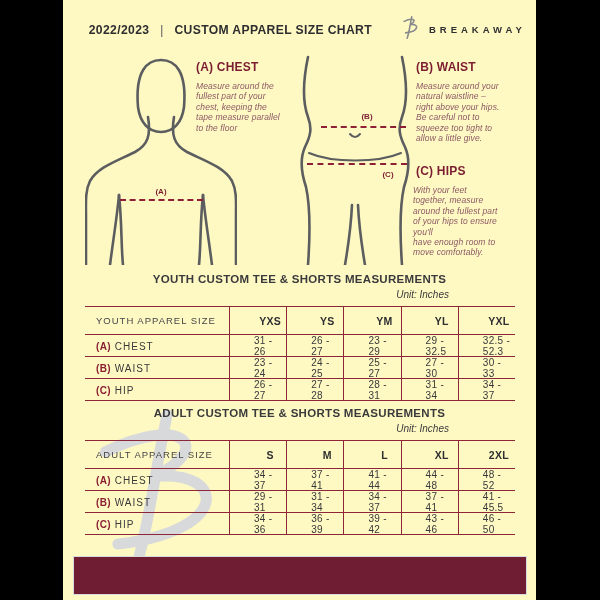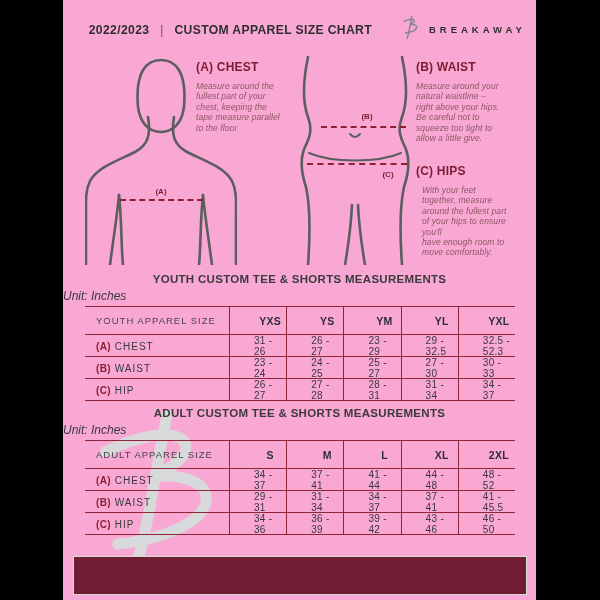--- a/index.html
+++ b/index.html
@@ -1,20 +1,20 @@
 <!DOCTYPE html>
 <html><head>
 <meta charset="utf-8">
 <style>
   html,body{margin:0;padding:0;background:#000;}
   body{width:600px;height:600px;position:relative;overflow:hidden;
        font-family:"Liberation Sans","DejaVu Sans",sans-serif;}
   .canvas{position:absolute;inset:0;background:#000;}
   .page{position:absolute;left:63px;top:0;width:473px;height:600px;
-        background:#f9a8d4;overflow:hidden;}
+        background:#fef9c3;overflow:hidden;}
   
   .header{position:absolute;left:0;top:16px;width:473px;height:26px;
           display:flex;align-items:center;justify-content:center;gap:13px;}
   .hdr-left{display:flex;align-items:center;gap:10px;
             font-weight:bold;font-size:13.5px;color:#2e2e30;letter-spacing:.4px;
             transform:scaleX(.9);transform-origin:center;}
   .hdr-div{font-weight:normal;color:#55555a;font-size:13px;padding:0 2px;}
   .brand-wrap{display:flex;align-items:center;gap:8px;}
   .brand{font-weight:bold;font-size:9.5px;letter-spacing:4px;color:#2e2e30;}
   
@@ -22,22 +22,22 @@
   .g-body{position:absolute;font-size:8.5px;line-height:10.4px;color:#8c5763;
           font-style:italic;white-space:pre-line;letter-spacing:.1px;}
   
   .dash{position:absolute;border-top:2px dashed #8e2035;height:0;}
   .marker{position:absolute;width:22px;text-align:center;
           font-size:8px;font-weight:bold;color:#7c1c31;}
   .fig{position:absolute;}
   
   .tbl-title{position:absolute;width:473px;text-align:center;
              font-weight:bold;font-size:11.5px;color:#3a3a3c;letter-spacing:.3px;}
-  .tbl-unit{position:absolute;width:386px;text-align:left;
-            font-style:italic;font-size:12px;color:#3a3a3c;font-weight:500;}
+  .tbl-unit{position:absolute;width:386px;text-align:right;
+            font-style:italic;font-size:10px;color:#3a3a3c;font-weight:500;}
   .tbl{position:absolute;left:22px;width:430px;border-top:1.5px solid #8e2539;}
   .trow{display:grid;grid-template-columns:144px repeat(5,1fr);
         border-bottom:1.5px solid #8e2539;align-items:stretch;}
   .trow.head{height:27px;}
   .trow.data{height:21px;}
   .cell{display:flex;align-items:center;justify-content:center;
         font-size:10px;color:#38383a;letter-spacing:.3px;padding-left:24px;}
   .cell.first{justify-content:flex-start;padding-left:11px;}
   .trow .cell + .cell{border-left:1.5px solid #8e2539;}
   .size-code{font-weight:bold;font-size:10.5px;color:#2f2f31;}
@@ -119,21 +119,21 @@
 
   <div class="g-head" style="left:353px;top:60px;">(B) WAIST</div>
   <div class="g-body" style="left:353px;top:81px;width:120px;">Measure around your
 natural waistline –
 right above your hips.
 Be careful not to
 squeeze too tight to
 allow a little give.</div>
 
   <div class="g-head" style="left:353px;top:164px;">(C) HIPS</div>
-  <div class="g-body" style="left:359px;top:185px;width:120px;">With your feet
+  <div class="g-body" style="left:350px;top:185px;width:120px;">With your feet
 together, measure
 around the fullest part
 of your hips to ensure
 you'll
 have enough room to
 move comfortably.</div>
 
   <div class="tbl-title z2" style="top:273px;">YOUTH CUSTOM TEE &amp; SHORTS MEASUREMENTS</div>
   <div class="tbl-unit z2" style="top:289px;">Unit: Inches</div>
   <div class="tbl z2" style="top:306px;">

